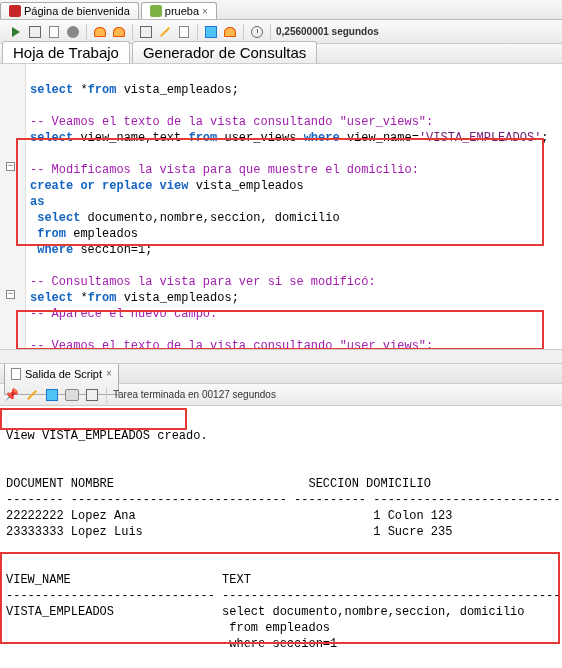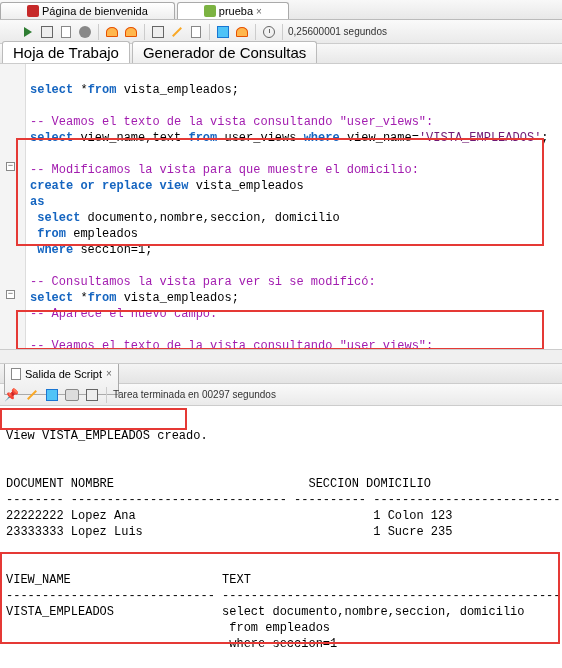--- a/index.html
+++ b/index.html
@@ -1,23 +1,23 @@
 <!DOCTYPE html>
 <html><head>
 <meta charset="utf-8">
 <style>
 * { margin: 0; padding: 0; box-sizing: border-box; }
 body { font-family: Tahoma, Arial, sans-serif; font-size: 11px; background: #fff; width: 562px; height: 668px; overflow: hidden; }
 .tabs { display: flex; background: linear-gradient(#f8f8f8,#e8e8e8); border-bottom: 1px solid #bbb; height: 20px; align-items: flex-end; }
-.tab { display: flex; align-items: center; gap: 3px; padding: 2px 26px; border: 1px solid #aaa; border-bottom: none; margin-right: 2px; background: linear-gradient(#fff,#eee); border-radius: 3px 3px 0 0; font-size: 11px; }
+.tab { display: flex; align-items: center; gap: 3px; padding: 2px 8px; border: 1px solid #aaa; border-bottom: none; margin-right: 2px; background: linear-gradient(#fff,#eee); border-radius: 3px 3px 0 0; font-size: 11px; }
 .tab.active { background: #fff; }
 .tab-icon { width: 12px; height: 12px; display: inline-block; }
 .tab-icon.red { background: #c62828; border-radius: 2px; }
 .tab-icon.green { background: #7cb342; border-radius: 2px; }
-.toolbar { display: flex; align-items: center; gap: 3px; padding: 3px 20px; background: linear-gradient(#fafafa,#eaeaea); border-bottom: 1px solid #ccc; height: 24px; }
+.toolbar { display: flex; align-items: center; gap: 3px; padding: 3px 8px; background: linear-gradient(#fafafa,#eaeaea); border-bottom: 1px solid #ccc; height: 24px; font-weight: bold; }
 .tb-btn { width: 16px; height: 16px; display: inline-flex; align-items: center; justify-content: center; cursor: pointer; }
 .sep { width: 1px; height: 16px; background: #ccc; margin: 0 2px; }
 .tri-green { width:0; height:0; border-top:5px solid transparent; border-bottom:5px solid transparent; border-left:8px solid #2e7d32; }
 .sq-box { width:12px; height:12px; border:1px solid #666; background:#eee; }
 .disk { width:12px; height:12px; background:#4fc3f7; border:1px solid #1976d2; }
 .gear { width:12px; height:12px; border-radius:50%; background:#888; }
 .doc { width:10px; height:12px; background:#fff; border:1px solid #888; }
 .pencil { width:2px; height:12px; background:#f9a825; transform:rotate(45deg); }
 .db { width:12px; height:10px; background:#ffb74d; border-radius:50% 50% 10% 10%; border:1px solid #e65100; }
 .clock { width:12px; height:12px; border:1px solid #666; border-radius:50%; position:relative; }
@@ -155,21 +155,21 @@
   <span class="tb-btn">
       <span class="disk"></span>
     </span>
   <span class="tb-btn">
       <span class="prn"></span>
     </span>
   <span class="tb-btn">
       <span class="sq-box"></span>
     </span>
   <span class="sep"></span>
-  <span class="timing">Tarea terminada en 00297 segundos</span>
+  <span class="timing">Tarea terminada en 00127 segundos</span>
 </div>
 
 <div class="output">
 <span>View VISTA_EMPLEADOS creado.</span>
 
 
 <span>DOCUMENT NOMBRE                           SECCION DOMICILIO</span>
 <span class="dashline">-------- ------------------------------ ---------- ------------------------------</span>
 <span>22222222 Lopez Ana                                 1 Colon 123</span>
 <span>23333333 Lopez Luis                                1 Sucre 235</span>

